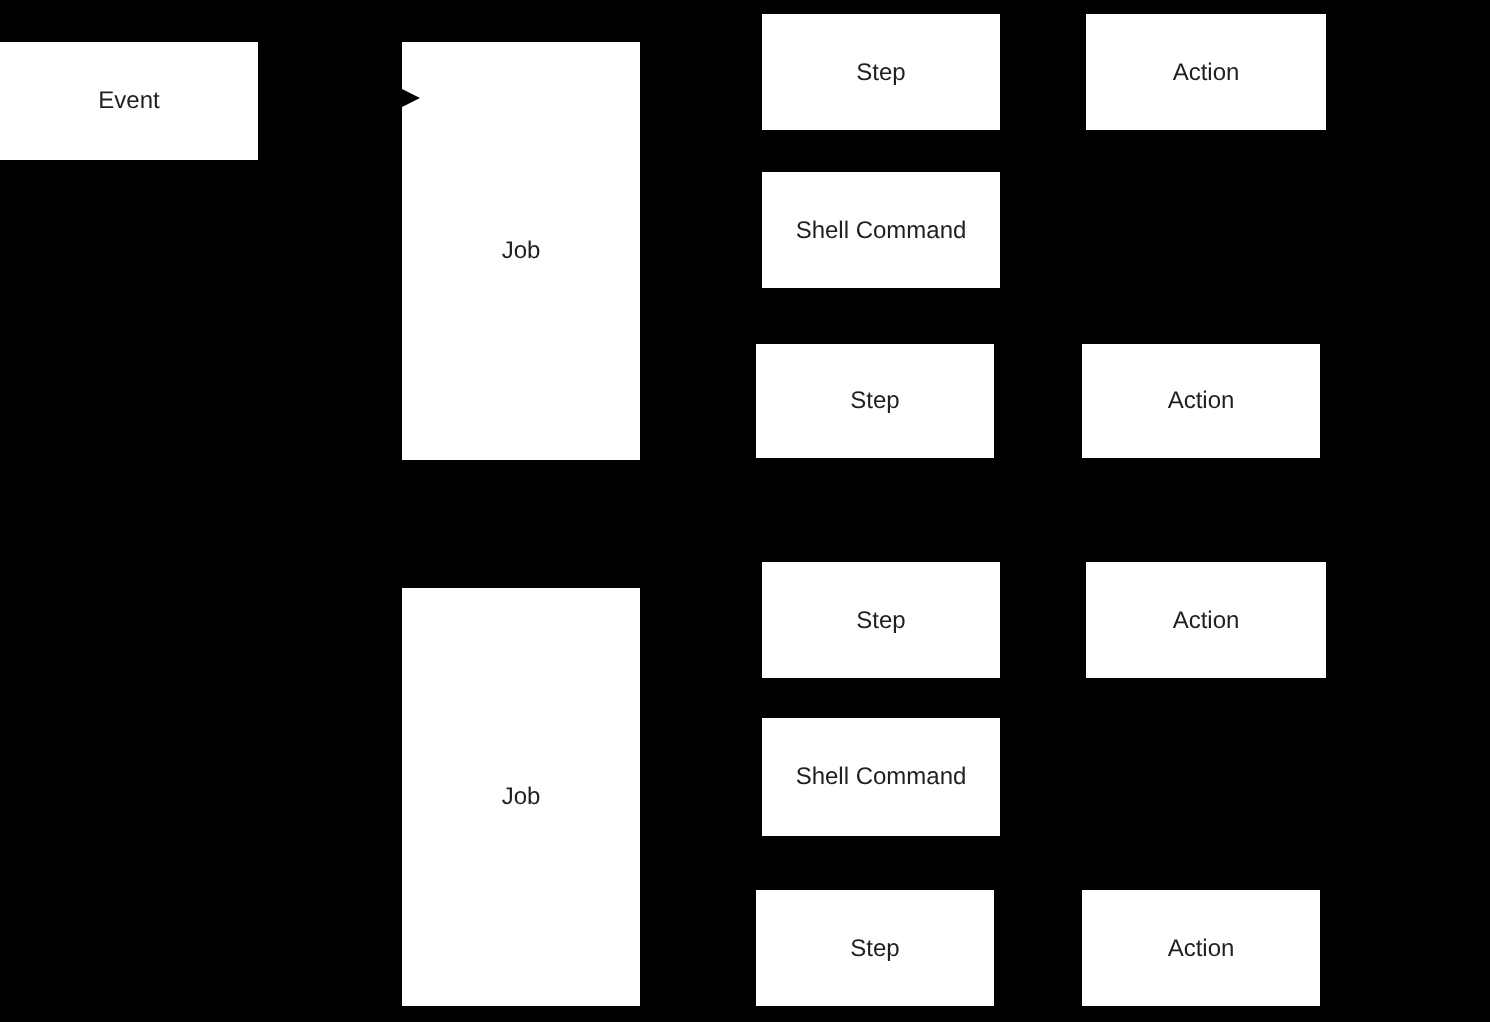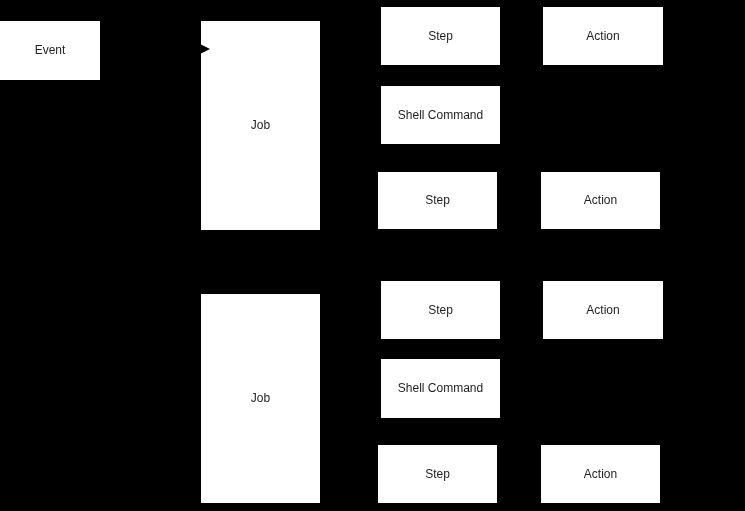--- a/index.html
+++ b/index.html
@@ -40,21 +40,21 @@
     position: absolute;
     z-index: 5;
     pointer-events: none;
   }
 </style>
 </head>
 <body>
 
 <div id="canvas">
 
-  <div class="node" style="left: 0px; top: 21px; width: 100px; height: 59px;">
+  <div class="node" style="left: 0px; top: 21px; width: 129px; height: 59px;">
       <span class="node-label">Event</span>
     </div>
     <div class="node" style="left: 201px; top: 21px; width: 119px; height: 209px;">
       <span class="node-label">Job</span>
     </div>
     <div class="node" style="left: 381px; top: 7px; width: 119px; height: 58px;">
       <span class="node-label">Step</span>
     </div>
     <div class="node" style="left: 543px; top: 7px; width: 120px; height: 58px;">
       <span class="node-label">Action</span>

